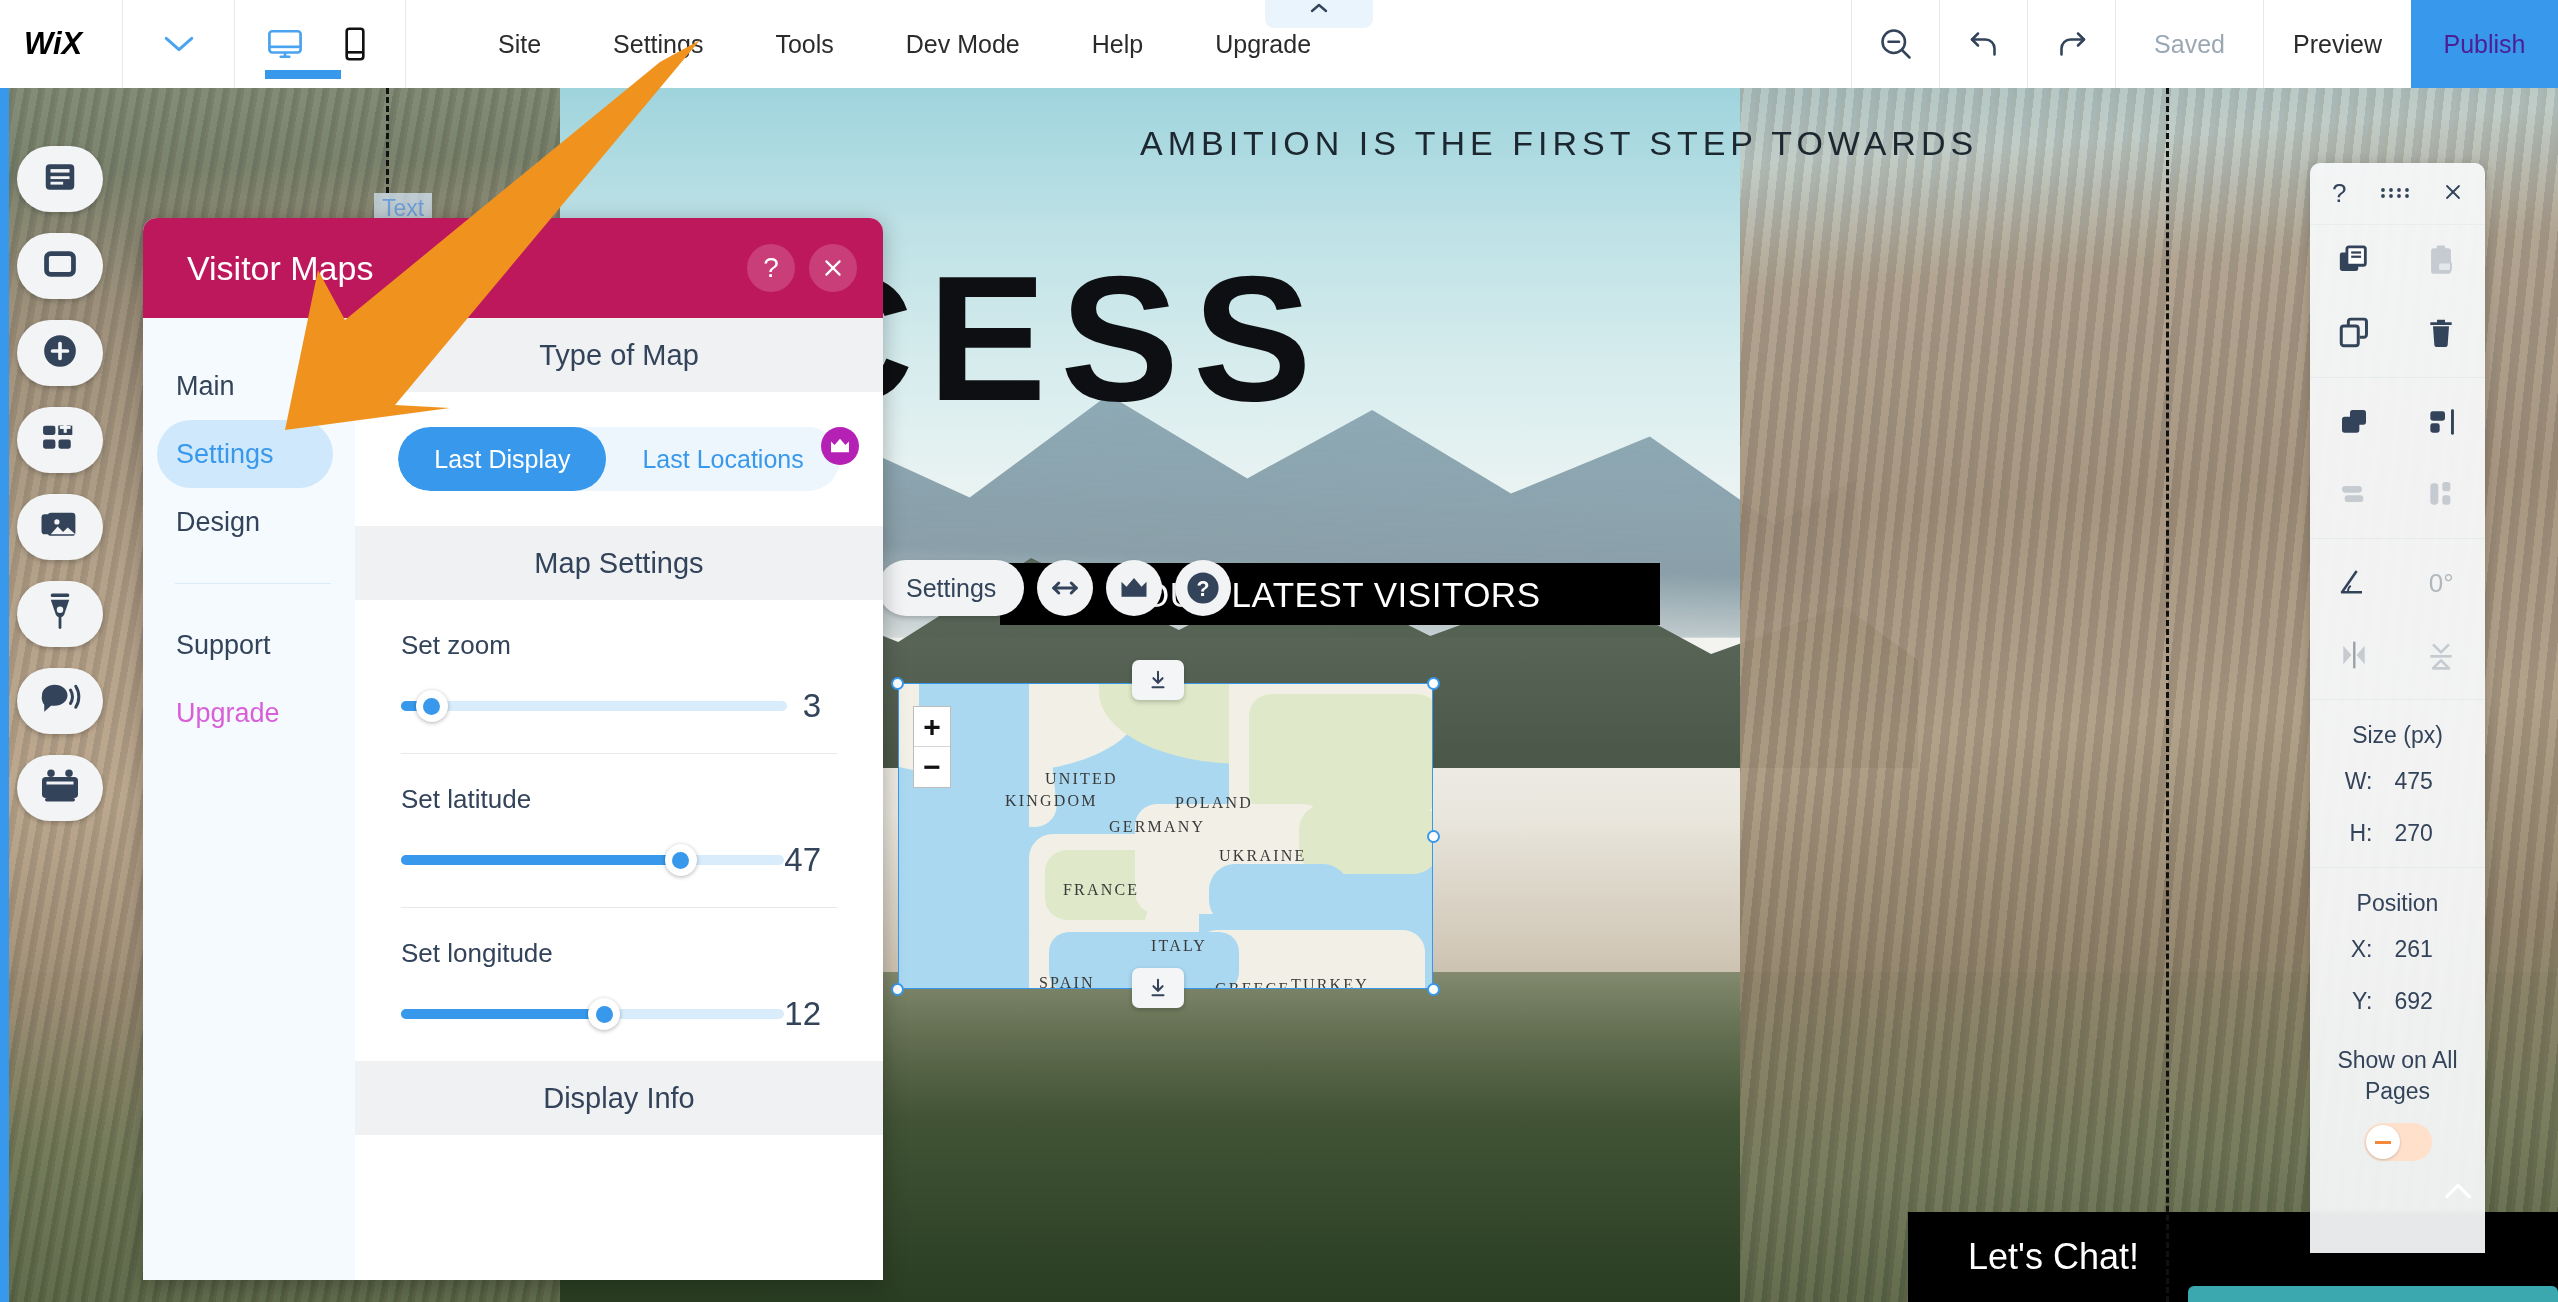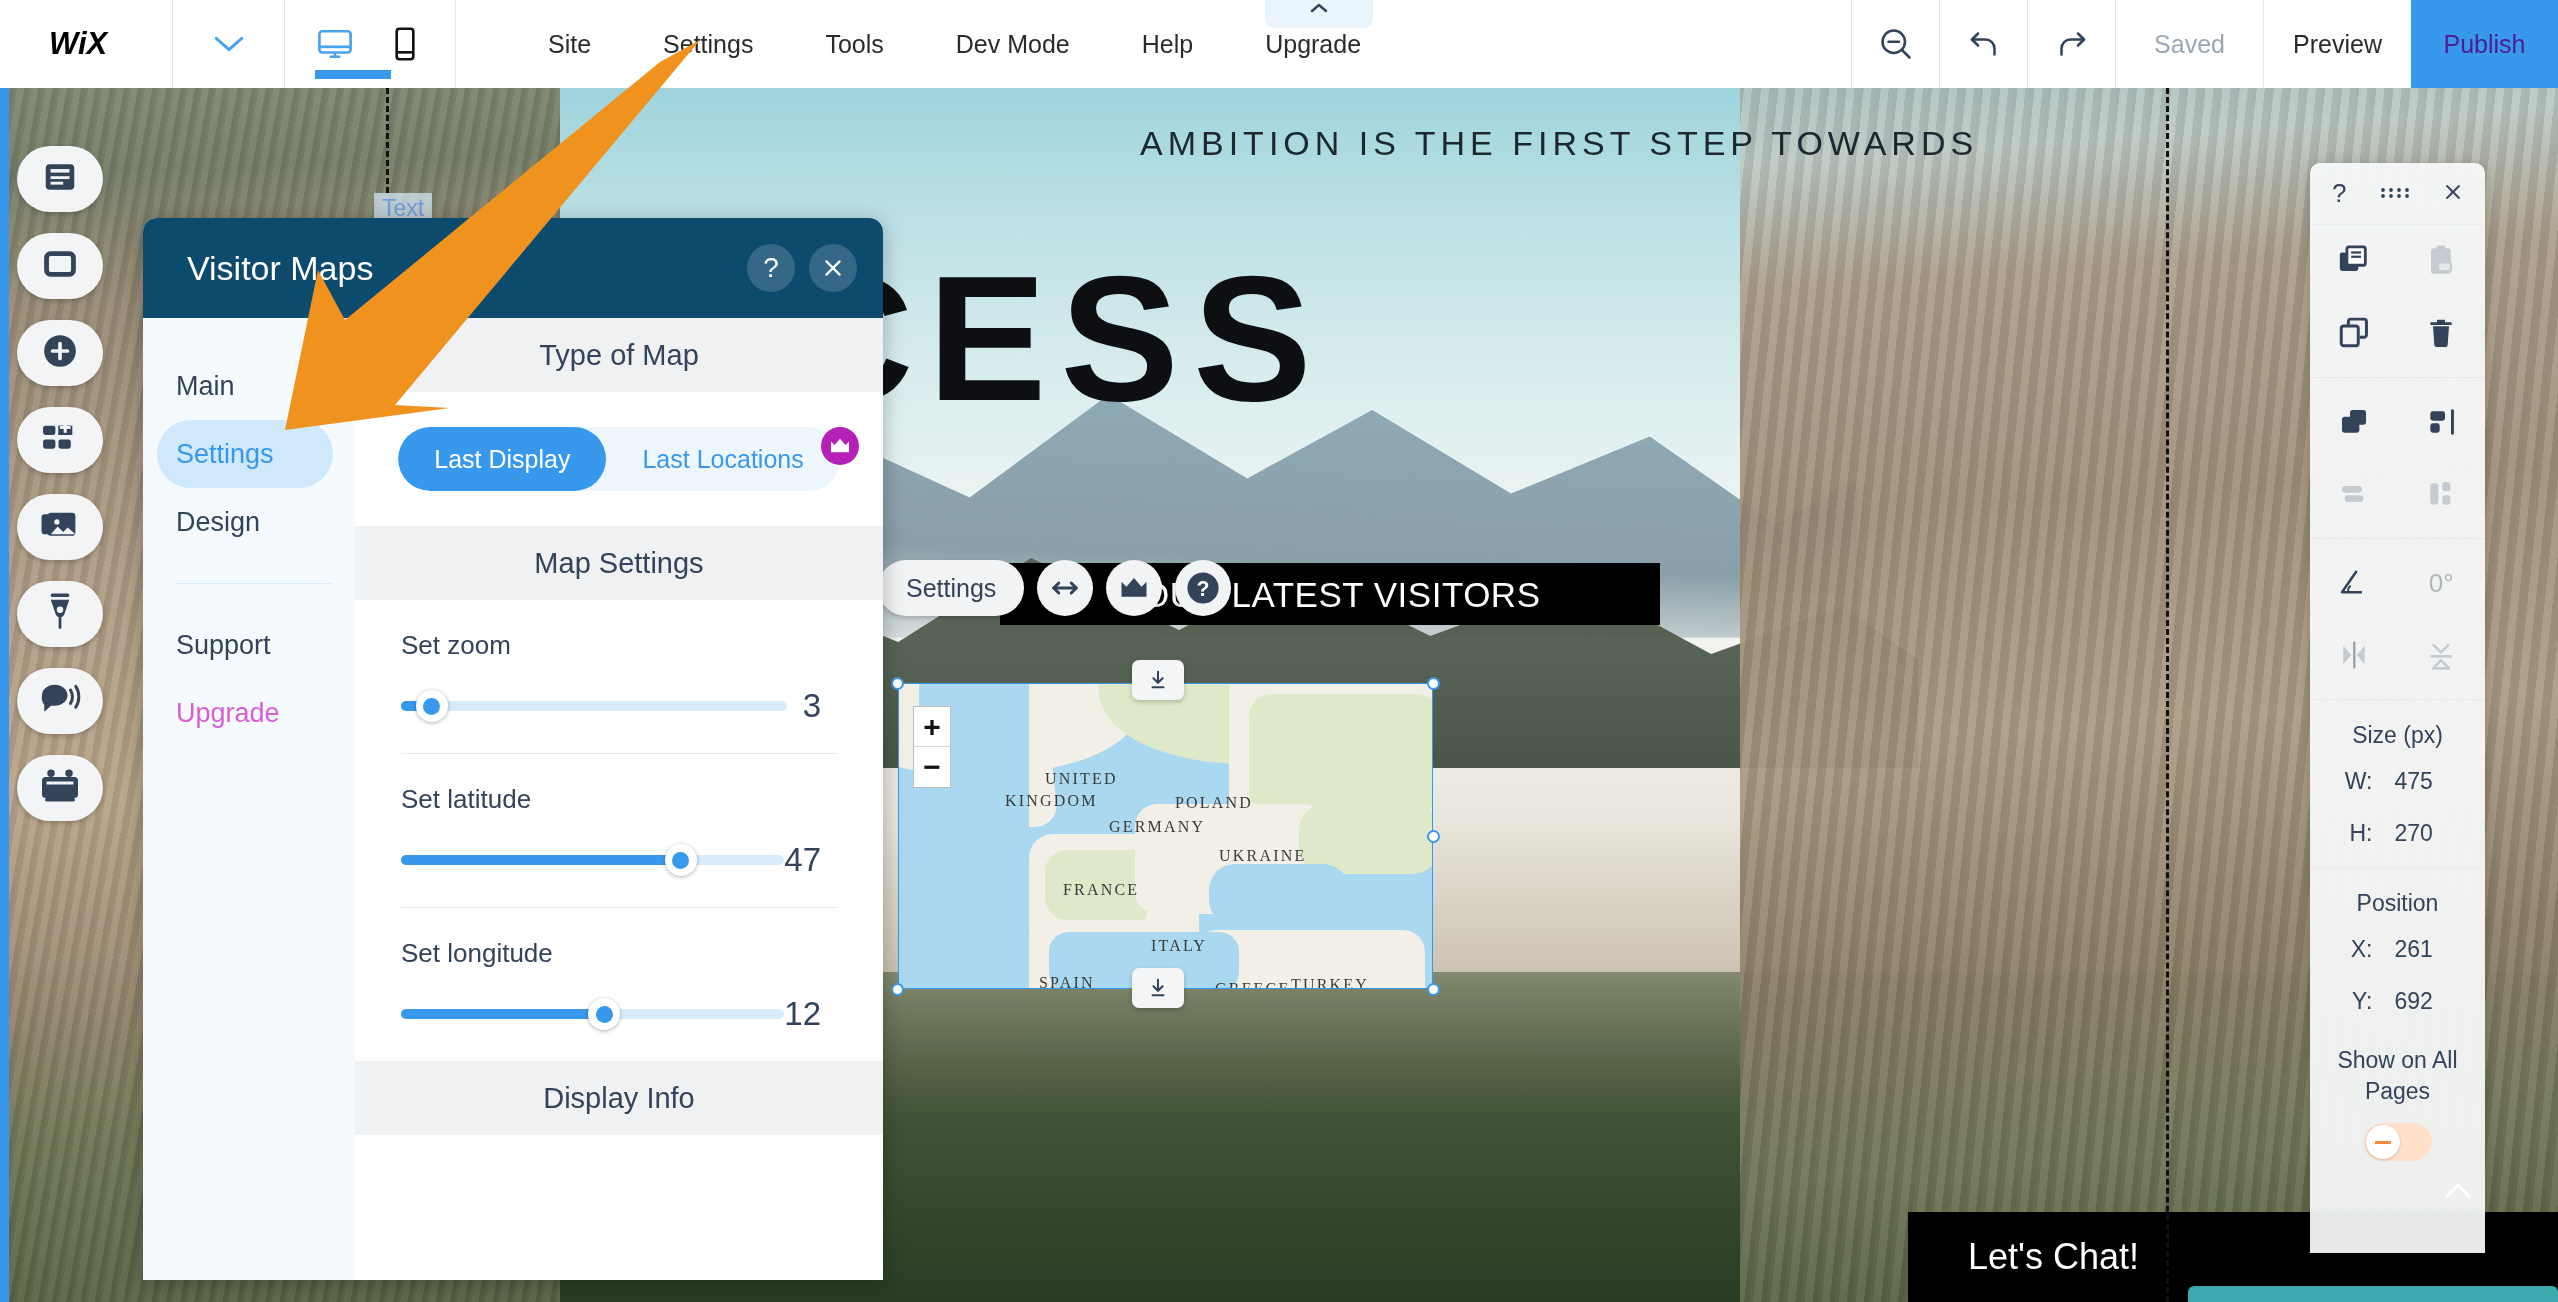--- a/index.html
+++ b/index.html
@@ -9,21 +9,21 @@
     font-family: "Liberation Sans", sans-serif;
     background: #ffffff;
   }
   #root { position: relative; width: 2558px; height: 1302px; overflow: hidden; }
 
   
   .topbar {
     position: absolute; top: 0; left: 0; width: 2558px; height: 88px;
     background: #ffffff; display: flex; align-items: stretch; z-index: 60;
   }
-  .tb-logo { width: 173px; display:flex; align-items:center; justify-content:center;
+  .tb-logo { width: 123px; display:flex; align-items:center; justify-content:center;
              border-right: 1px solid #e8e8e8; }
   .tb-logo svg { display:block; }
   .tb-page {
     width: 265px; display:flex; align-items:center; padding-left: 32px;
     font-size: 27px; color: #2b2b2b; border-right: 0; white-space: nowrap;
   }
   .tb-page .pg-label { color:#2b2b2b; }
   .tb-page .pg-value { color:#4aa3ef; margin-left: 9px; }
   .tb-caret {
     width: 112px; display:flex; align-items:center; justify-content:center;
@@ -219,21 +219,21 @@
   }
 
   
   .dialog {
     position:absolute; left: 143px; top: 218px; width: 740px; height: 1062px;
     background:#fff; border-radius: 14px 14px 0 0; z-index: 50;
     box-shadow: 0 4px 22px rgba(0,0,0,.28); overflow:hidden;
     display:flex; flex-direction:column;
   }
   .dlg-header {
-    height: 100px; background:#0c4a6e; display:flex; align-items:center;
+    height: 100px; background:#be185d; display:flex; align-items:center;
     padding: 0 26px 0 44px; flex: 0 0 auto;
   }
   .dlg-title { color:#fff; font-size: 34px; flex:1; }
   .dlg-hbtn {
     width: 48px; height: 48px; border-radius: 50%; background: rgba(255,255,255,.17);
     display:flex; align-items:center; justify-content:center; color:#fff;
     font-size: 28px; margin-left: 14px;
   }
   .dlg-body { display:flex; flex: 1 1 auto; min-height: 0; }
   .dlg-nav {

